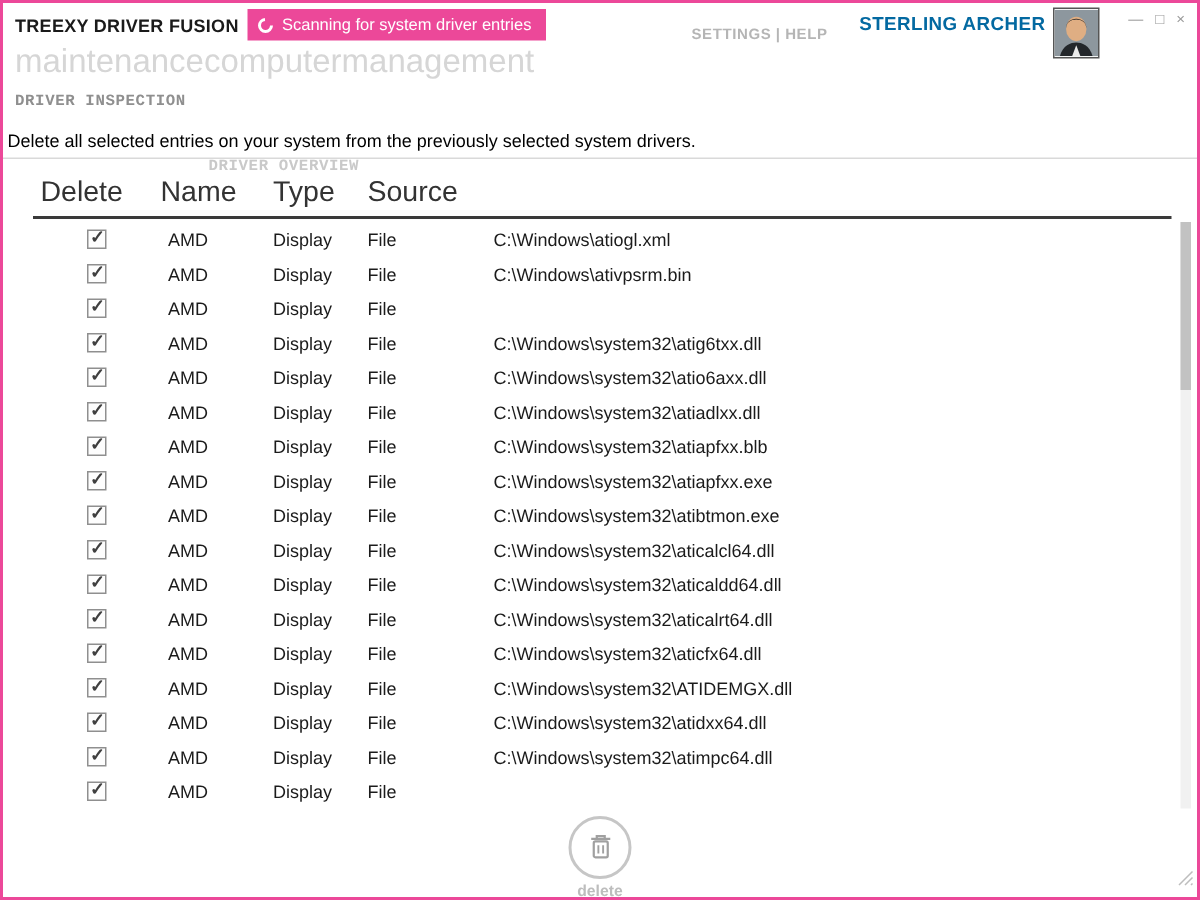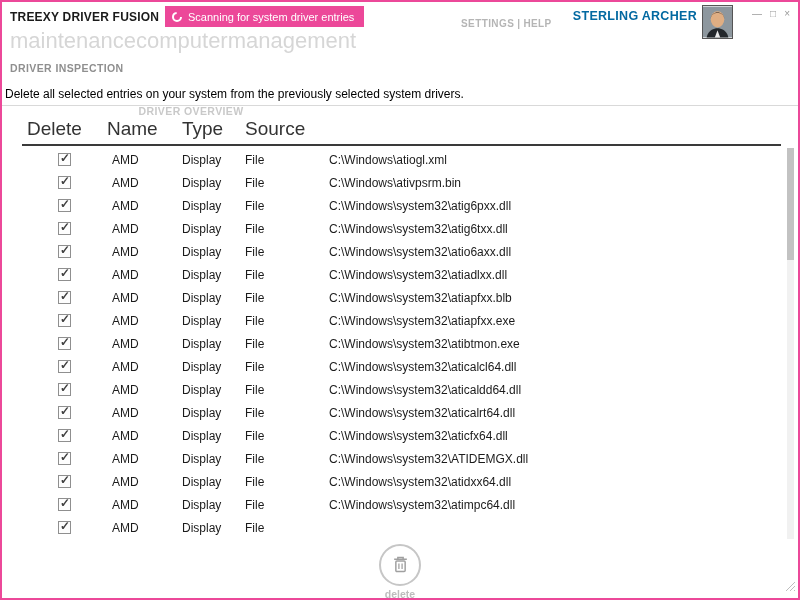--- a/index.html
+++ b/index.html
@@ -22,21 +22,21 @@
   .avatar { position:absolute; left:700px; top:3px; width:31px; height:34px; border:1px solid #555; cursor:pointer; }
   .avatar svg { display:block; }
 
   .win-controls { position:absolute; right:8px; top:6px; display:flex; gap:8px; color:#9a9a9a; font-size:10px; }
   .win-controls span { cursor:pointer; }
 
   .nav-primary { position:absolute; left:8px; top:26px; display:flex; font-size:22px; color:#d6d6d6; }
   .nav-primary span { cursor:pointer; }
 
   .nav-secondary { position:absolute; left:8px; top:60px; display:flex; gap:15px; font-size:10.5px;
-                   font-weight:bold; letter-spacing:.4px; }
+                   font-weight:bold; letter-spacing:.4px;font-family:Liberation Mono, monospace; }
   .nav-secondary .active { color:#8f8f8f; cursor:pointer; }
   .nav-secondary .inactive { color:#c9c9c9; cursor:pointer;margin-top:43px; }
 
   .description { position:absolute; left:3px; top:85px; font-size:12px; color:#000; }
   .divider { position:absolute; left:0; right:0; top:103px; border-top:1px solid #d9d9d9; }
 
   .header-row { position:absolute; left:20px; right:17px; top:111px; height:33px;
                 display:grid; grid-template-columns:80px 75px 63px 84px 1fr; padding-left:5px;
                 border-bottom:2px solid #3a3a3a; font-size:19px; color:#333; align-items:center; }
 
@@ -141,21 +141,20 @@
       <div class="cell c-loc">C:\Windows\ativpsrm.bin</div>
     </div>
 
     <div class="row">
       <div class="cell c-del">
           <input type="checkbox" class="cb" checked="" style="">
         </div>
       <div class="cell c-name">AMD</div>
       <div class="cell c-type">Display</div>
       <div class="cell c-src">File</div>
-      <div class="cell c-loc">C:\Windows\system32\atig6pxx.dll</div>
     </div>
 
     <div class="row">
       <div class="cell c-del">
           <input type="checkbox" class="cb" checked="" style="">
         </div>
       <div class="cell c-name">AMD</div>
       <div class="cell c-type">Display</div>
       <div class="cell c-src">File</div>
       <div class="cell c-loc">C:\Windows\system32\atig6txx.dll</div>

